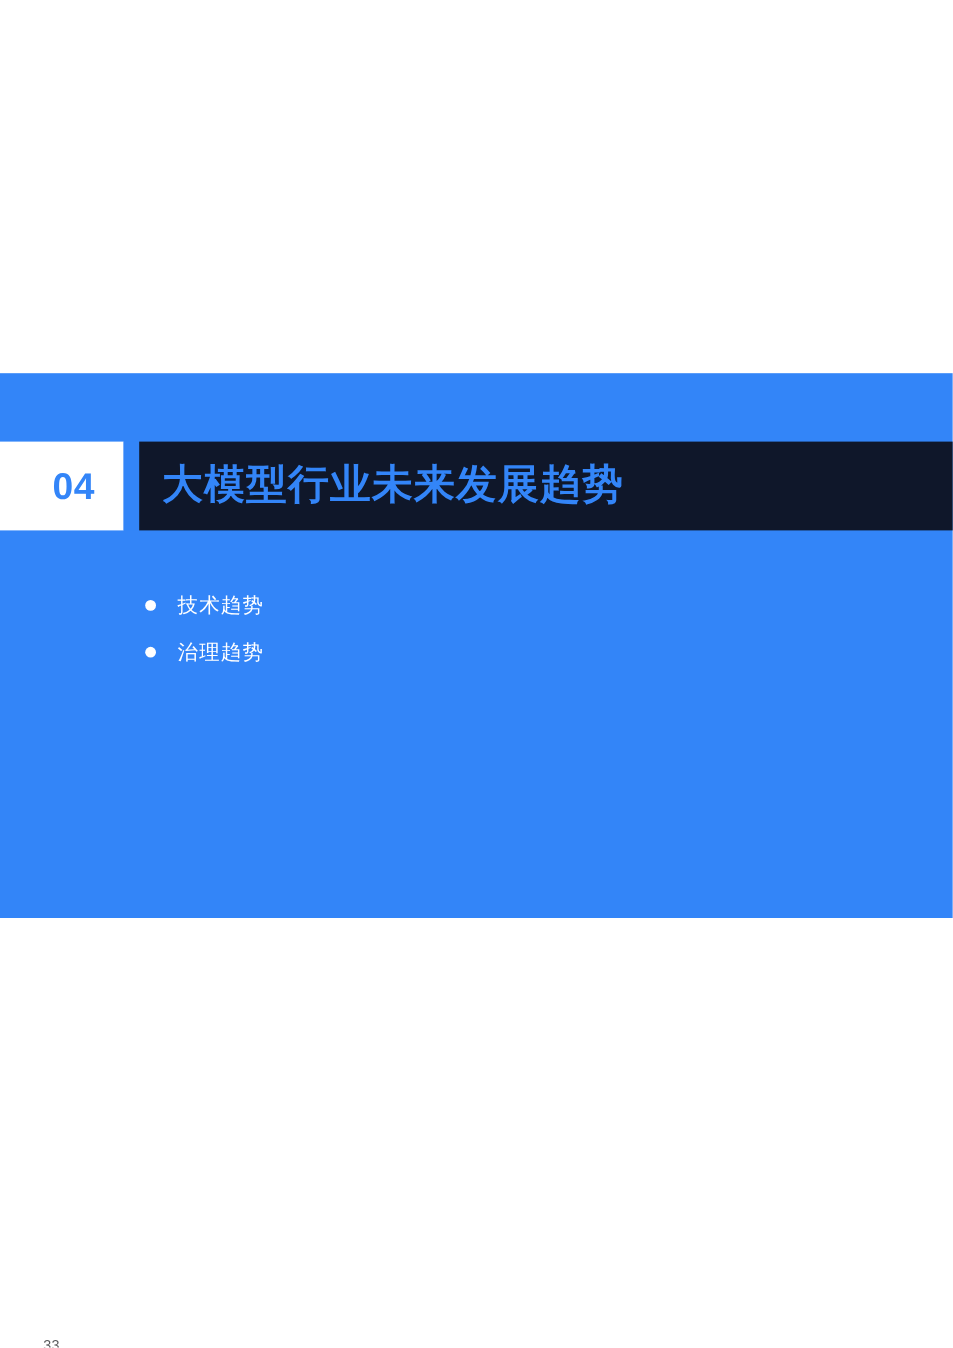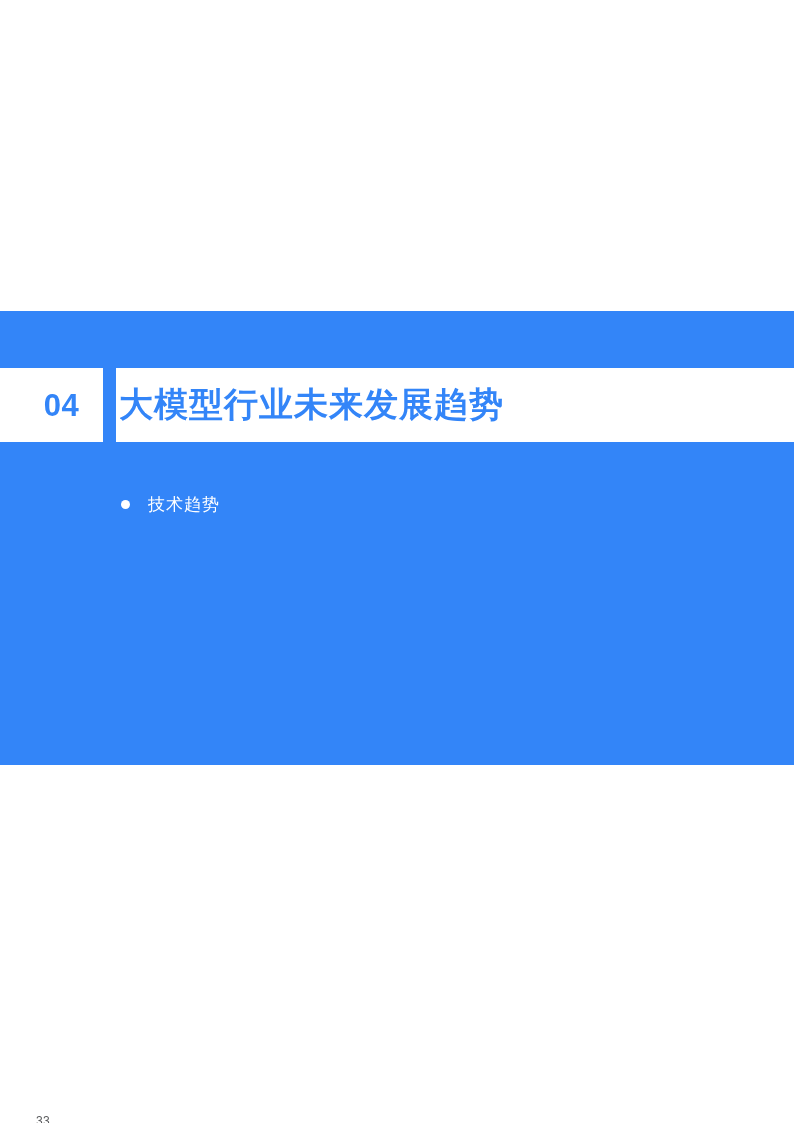--- a/index.html
+++ b/index.html
@@ -62,25 +62,25 @@
     letter-spacing: 0.5px;
   }
 
   .chip-gap {
     width: 13px;
     background: #3385f8;
   }
 
   .title-plate {
     flex: 1 1 auto;
-    background: #ffffff;
+    background: #0f172a;
     display: flex;
     align-items: center;
     box-sizing: border-box;
-    padding-left: 3px;
+    padding-left: 19px;
   }
 
   .title-plate .title-text {
     color: #3385f8;
     font-size: 34px;
     font-weight: bold;
     line-height: 1.1;
     letter-spacing: 1px;
     white-space: nowrap;
   }
@@ -154,20 +154,24 @@
     </div>
 
     <ul class="bullet-list">
 
       <li class="bullet-item">
         <span class="bullet-dot"></span>
         <span class="bullet-label">技术趋势</span>
       </li>
 
 
+      <li class="bullet-item">
+        <span class="bullet-dot"></span>
+        <span class="bullet-label">治理趋势</span>
+      </li>
 
     </ul>
 
   </div>
 
   <div class="page-number">33</div>
 
 </div>
 
 </body></html>

